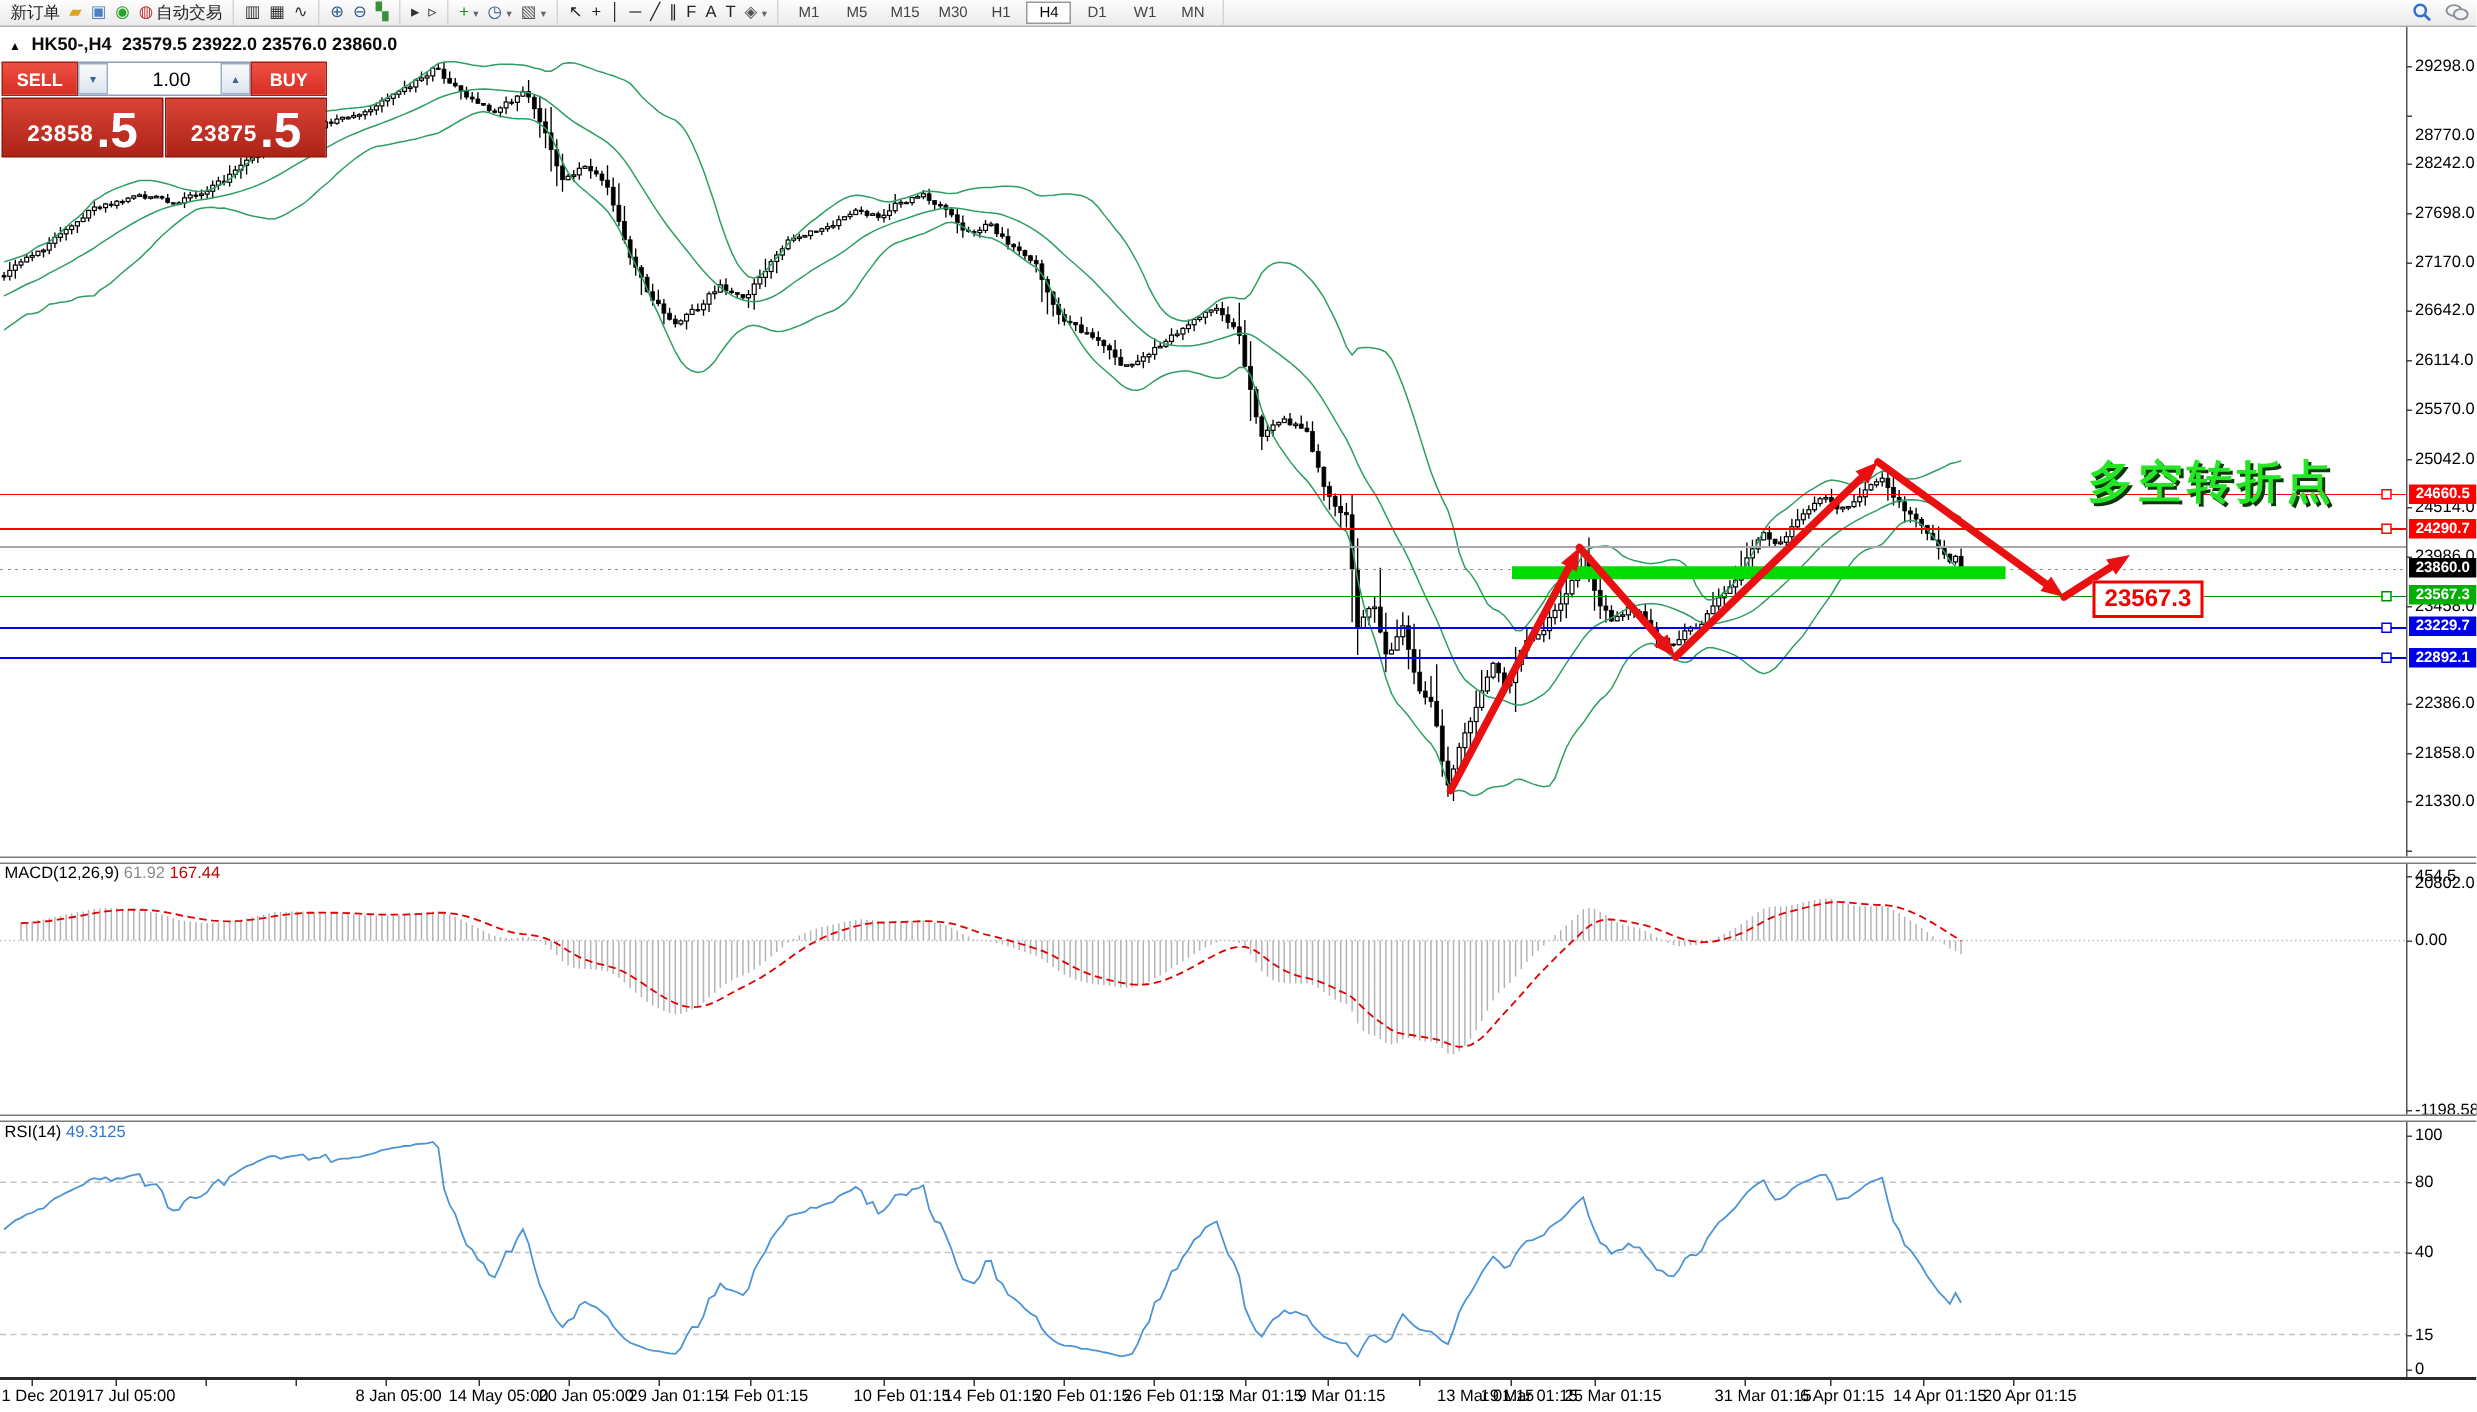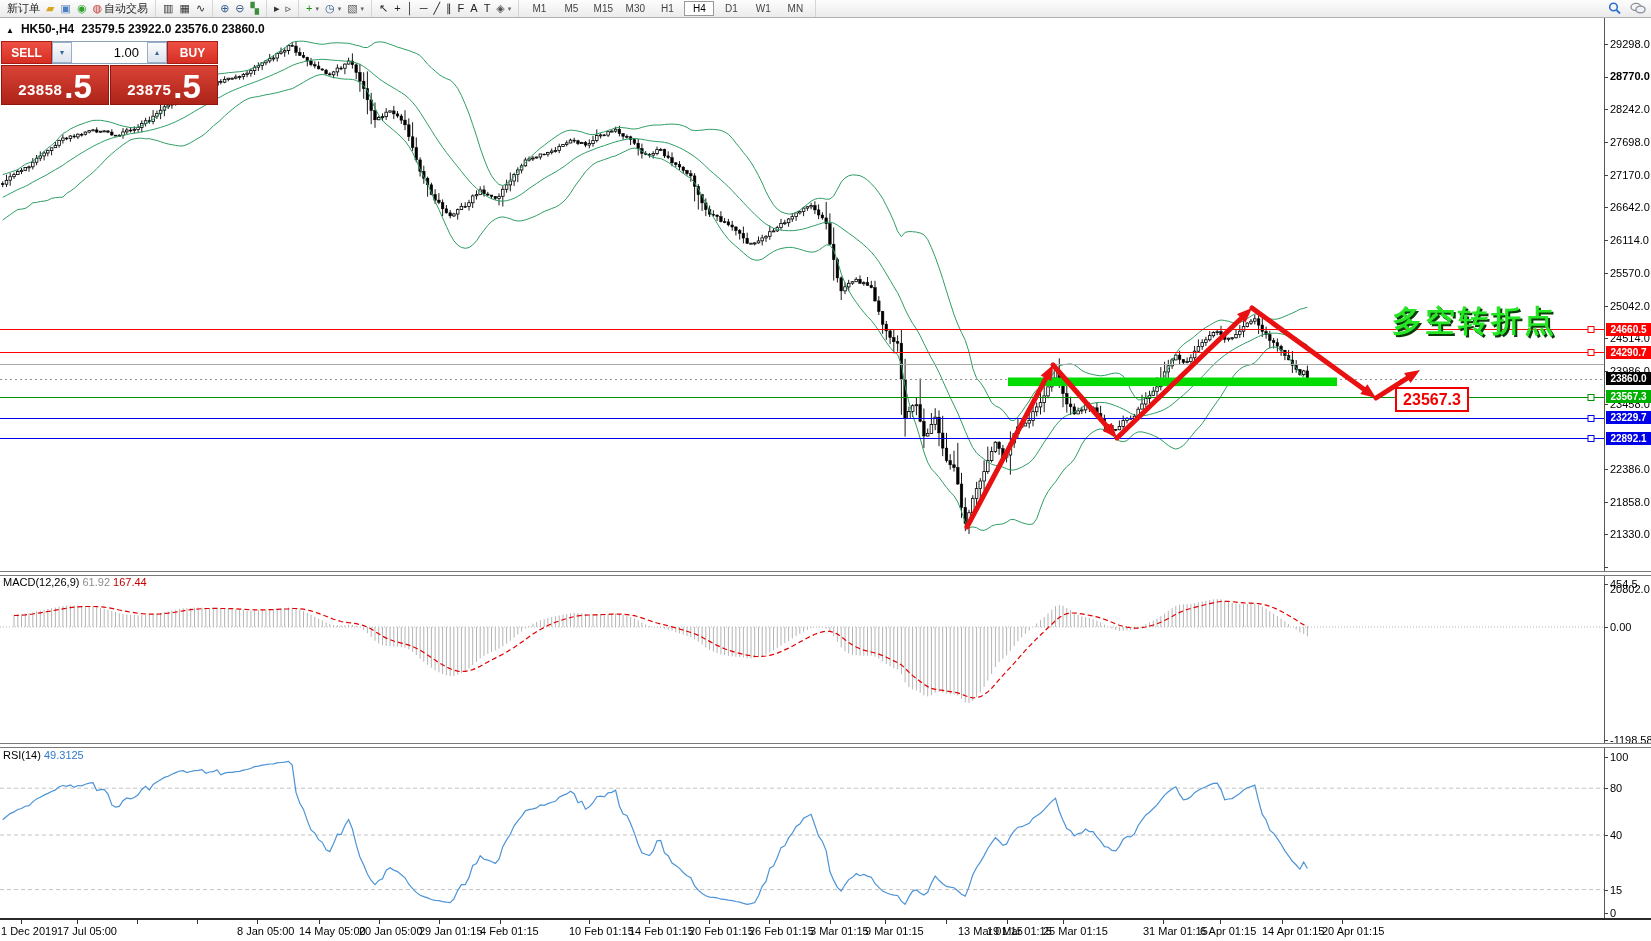--- a/index.html
+++ b/index.html
@@ -22,21 +22,21 @@
     font-size:12px;font-weight:bold;color:#0a0a0a;white-space:nowrap}
   .tri{font-size:8px;font-weight:normal}
   
   .trade-panel{position:absolute;left:1px;top:41px;width:217px;z-index:15}
   .tp-row1{display:flex;height:23px}
   .btn-sell,.btn-buy{width:49px;background:linear-gradient(#ef5044,#d62e22);color:#fff;font-size:12px;
     font-weight:bold;display:flex;align-items:center;justify-content:center;border:1px solid #a81d14}
   .spinner{flex:1;background:#fff;border:1px solid #8aa0b8;border-left:none;border-right:none;display:flex;align-items:stretch}
   .spin-btn{width:18px;background:linear-gradient(#fbfbfb,#dde4ee);border:1px solid #9ab0c8;color:#369;
     font-size:8px;display:flex;align-items:center;justify-content:center}
-  .spin-val{flex:1;text-align:right;padding-right:8px;font-size:13px;color:#000;display:flex;align-items:center;justify-content:flex-end}
+  .spin-val{flex:1;text-align:right;padding-right:20px;font-size:13px;color:#000;display:flex;align-items:center;justify-content:flex-end}
   .tp-row2{display:flex;height:40px;margin-top:1px;gap:1px}
   .price-box{flex:1;background:linear-gradient(#da4336,#ad2318);color:#fff;display:flex;align-items:flex-end;
     justify-content:center;padding-bottom:2px;border:1px solid #91170e}
   .pb-int{font-size:15px;font-weight:bold;line-height:24px;letter-spacing:.5px}
   .pb-dec{font-size:33px;font-weight:bold;line-height:30px;margin-left:2px}
   
   .ytick{position:absolute;left:1610px;font-size:11px;color:#000;z-index:3;white-space:nowrap}
   .ymark{position:absolute;left:1604px;width:4px;height:1px;background:#444;z-index:3}
   .badge{position:absolute;left:1606px;width:45px;height:13px;line-height:13px;color:#fff;font-size:10px;
     font-weight:bold;text-align:center;z-index:6}
@@ -614,21 +614,21 @@
     <span style="color:#3377cc">49.3125</span>
   </div>
 
   <div class="annot">多空转折点</div>
   <div class="red-box">23567.3</div>
 
   <div id="labels">
       <div class="ymark" style="top: 44px;"></div>
       <div class="ytick" style="top: 38px;">29298.0</div>
       <div class="ymark" style="top: 76.5028px;"></div>
-      <div class="ytick" style="top: 70px; font-weight: bold;">28770.0</div>
+      <div class="ytick" style="top: 84px;">28770.0</div>
       <div class="ymark" style="top: 109.006px;"></div>
       <div class="ytick" style="top: 103.006px;">28242.0</div>
       <div class="ymark" style="top: 142.493px;"></div>
       <div class="ytick" style="top: 136.493px;">27698.0</div>
       <div class="ymark" style="top: 174.996px;"></div>
       <div class="ytick" style="top: 168.996px;">27170.0</div>
       <div class="ymark" style="top: 207.499px;"></div>
       <div class="ytick" style="top: 201.499px;">26642.0</div>
       <div class="ymark" style="top: 240.002px;"></div>
       <div class="ytick" style="top: 234.002px;">26114.0</div>

